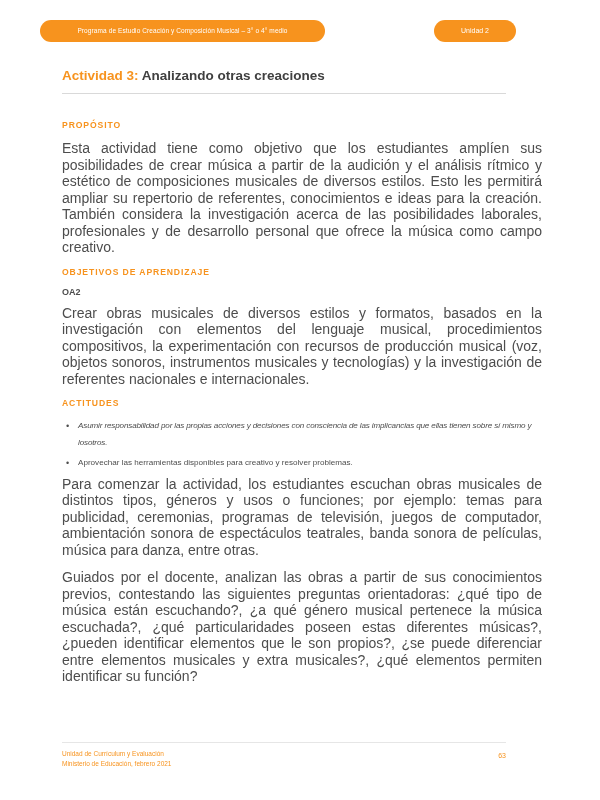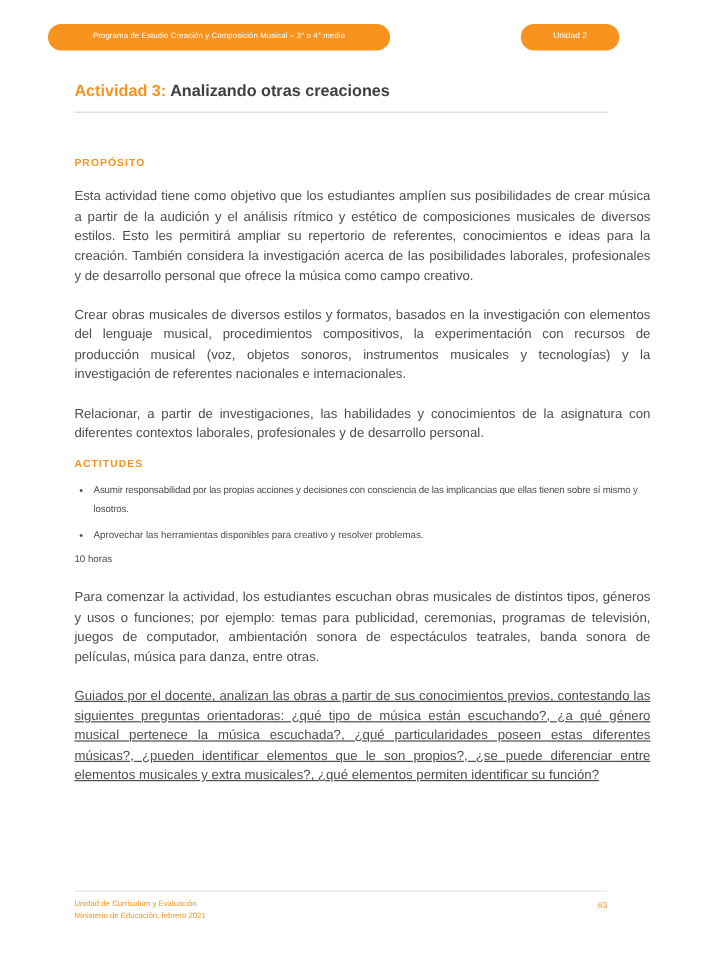--- a/index.html
+++ b/index.html
@@ -80,41 +80,41 @@
     left: 62px;
     right: 50px;
     top: 93px;
     height: 1px;
     background: #d9d9d9;
   }
 
   
   .content {
     position: absolute;
-    top: 130px;
+    top: 120px;
     left: 62px;
     width: 480px;
   }
   h2.sec {
     color: #f7931e;
     font-size: 8.6px;
     font-weight: bold;
     letter-spacing: 0.9px;
     margin: 0 0 10px 0;
     text-transform: uppercase;
   }
   .sec-gap { margin-top: 18px; }
   p.body {
-    font-size: 11px;
+    font-size: 14px;
     line-height: 16.5px;
-    margin: 16px 0 11px 0;
+    margin: 0 0 11px 0;
     text-align: justify;
     color: #4d4d4d;
   }
-  p.body.last { margin-bottom: 0; text-decoration: underline; }
+  p.body.last { margin-bottom: 0; }
   .oa-label {
     font-size: 9px;
     font-weight: bold;
     color: #4d4d4d;
     margin: 0 0 8px 0;
   }
   ul.bullets {
     margin: 0;
     padding: 0 0 0 16px;
     list-style: none;
@@ -127,21 +127,21 @@
     text-align: left;
   }
   ul.bullets li::before {
     content: "\2022";
     position: absolute;
     left: -12px;
     top: 0;
     color: #4d4d4d;
     font-size: 9px;
   }
-  .nowrap-tight { letter-spacing: -0.15px; }
+  .nowrap-tight { letter-spacing: -0.15px; font-style: italic; }
   .dur-text {
     font-size: 8.1px;
     line-height: 16px;
     margin: 0;
   }
 
   
   .footer {
     position: absolute;
     left: 0;
@@ -186,30 +186,30 @@
   <div class="title">
     <span class="accent">Actividad 3:</span><span> Analizando otras creaciones</span>
   </div>
   <div class="rule"></div>
 
   <div class="content">
 
     <h2 class="sec">PROPÓSITO</h2>
     <p class="body">Esta actividad tiene como objetivo que los estudiantes amplíen sus posibilidades de crear música a partir de la audición y el análisis rítmico y estético de composiciones musicales de diversos estilos. Esto les permitirá ampliar su repertorio de referentes, conocimientos e ideas para la creación. También considera la investigación acerca de las posibilidades laborales, profesionales y de desarrollo personal que ofrece la música como campo creativo.</p>
 
+    <h2 class="sec sec-gap">OBJETIVOS DE APRENDIZAJE</h2>
+    <div class="oa-label">OA2</div>
     <p class="body">Crear obras musicales de diversos estilos y formatos, basados en la investigación con elementos del lenguaje musical, procedimientos compositivos, la experimentación con recursos de producción musical (voz, objetos sonoros, instrumentos musicales y tecnologías) y la investigación de referentes nacionales e internacionales.</p>
-    <p class="body">Relacionar, a partir de investigaciones, las habilidades y conocimientos de la asignatura con diferentes contextos laborales, profesionales y de desarrollo personal.</p>
 
     <h2 class="sec sec-gap">ACTITUDES</h2>
     <ul class="bullets">
       <li class="nowrap-tight">Asumir responsabilidad por las propias acciones y decisiones con consciencia de las implicancias que ellas tienen sobre sí mismo y losotros.</li>
       <li>Aprovechar las herramientas disponibles para creativo y resolver problemas.</li>
     </ul>
 
-    <p class="dur-text">10 horas</p>
 
     <p class="body">Para comenzar la actividad, los estudiantes escuchan obras musicales de distintos tipos, géneros y usos o funciones; por ejemplo: temas para publicidad, ceremonias, programas de televisión, juegos de computador, ambientación sonora de espectáculos teatrales, banda sonora de películas, música para danza, entre otras.</p>
     <p class="body last">Guiados por el docente, analizan las obras a partir de sus conocimientos previos, contestando las siguientes preguntas orientadoras: ¿qué tipo de música están escuchando?, ¿a qué género musical pertenece la música escuchada?, ¿qué particularidades poseen estas diferentes músicas?, ¿pueden identificar elementos que le son propios?, ¿se puede diferenciar entre elementos musicales y extra musicales?, ¿qué elementos permiten identificar su función?</p>
 
   </div>
 
   <div class="footer">
     <div class="footer-rule"></div>
     <div class="footer-left">
       <div>Unidad de Currículum y Evaluación</div>

